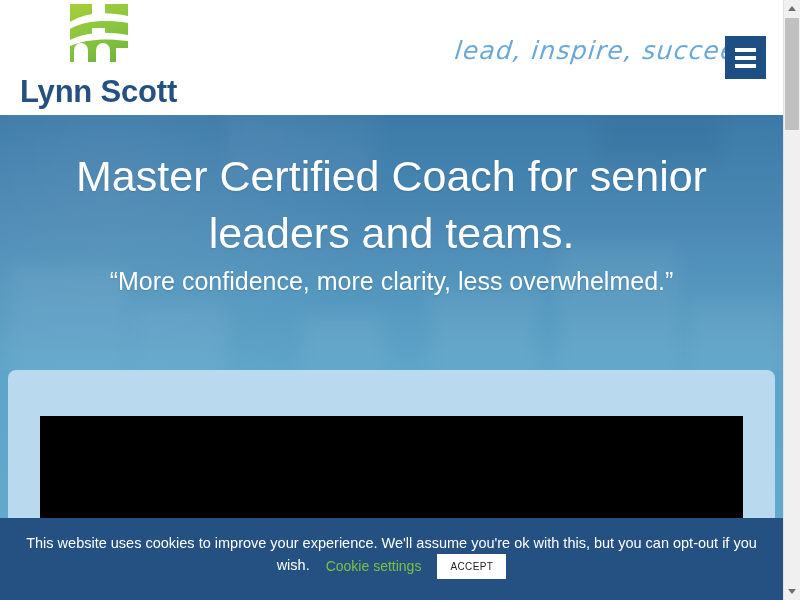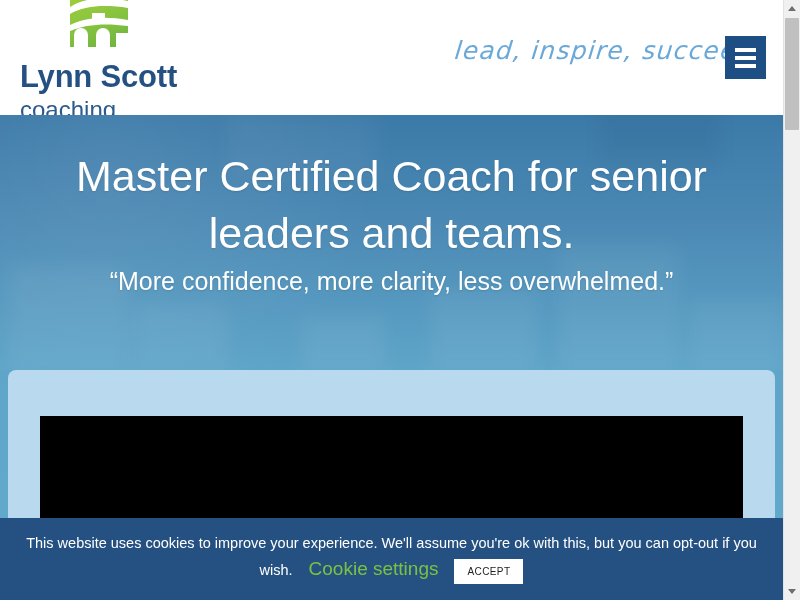--- a/index.html
+++ b/index.html
@@ -193,21 +193,21 @@
     text-align: center;
     padding: 14px 10px 12px 10px;
     z-index: 20;
   }
   #cookie-text { display: inline; }
   #cookie-settings-link {
     color: #7ac143;
     text-decoration: none;
     margin-left: 16px;
     cursor: pointer;
-    font-size: 19px;
+    font-size: 14px;
   }
   #cookie-accept {
     display: inline-block;
     margin-left: 16px;
     background: #ffffff;
     color: #222222;
     border: none;
     font-family: "Liberation Sans", sans-serif;
     font-size: 10px;
     letter-spacing: 0.4px;
@@ -270,21 +270,20 @@
             <path d="M0 36 C16 28, 36 27, 58 31 L58 37 C36 34, 16 35, 0 42 Z" fill="#ffffff"></path>
             <rect x="22" y="0" width="13" height="13" fill="#ffffff"></rect>
             <rect x="22" y="24" width="13" height="9" fill="#ffffff"></rect>
             <path d="M4 46 a7 7 0 0 1 14 0 L18 60 L4 60 Z" fill="#ffffff"></path>
             <path d="M26 46 a7 7 0 0 1 14 0 L40 60 L26 60 Z" fill="#ffffff"></path>
             <rect x="46" y="44" width="12" height="16" fill="#ffffff"></rect>
           </svg>
         </div>
         <div id="brand-text">
           <div id="brand-name">Lynn Scott</div>
-          <div id="brand-sub">coaching</div>
         </div>
       </div>
 
       <div id="tagline">lead, inspire, succeed</div>
 
       <button id="menu-toggle">
         <span></span>
         <span></span>
         <span></span>
       </button>

